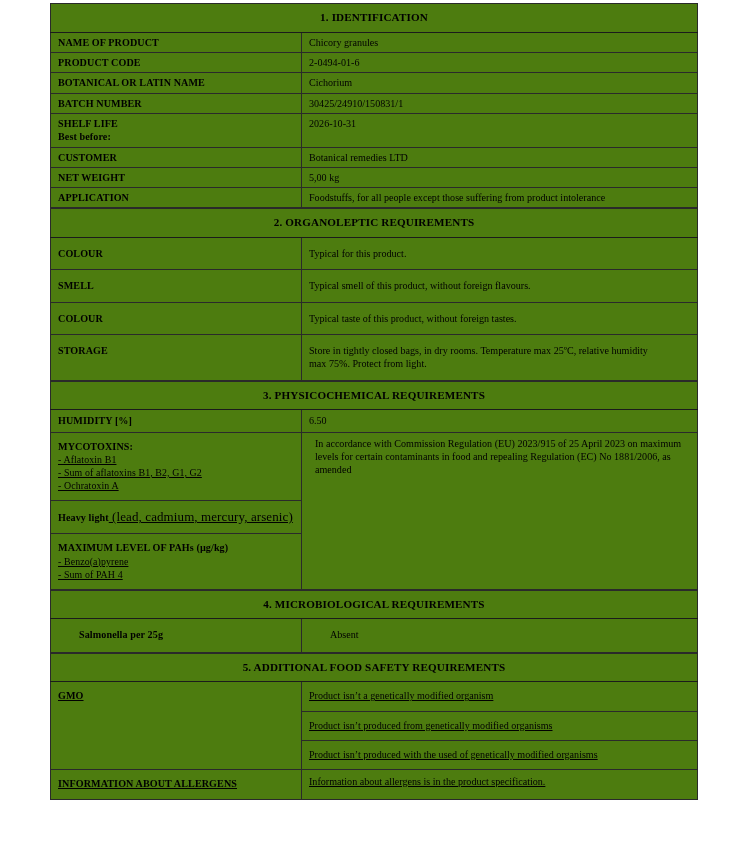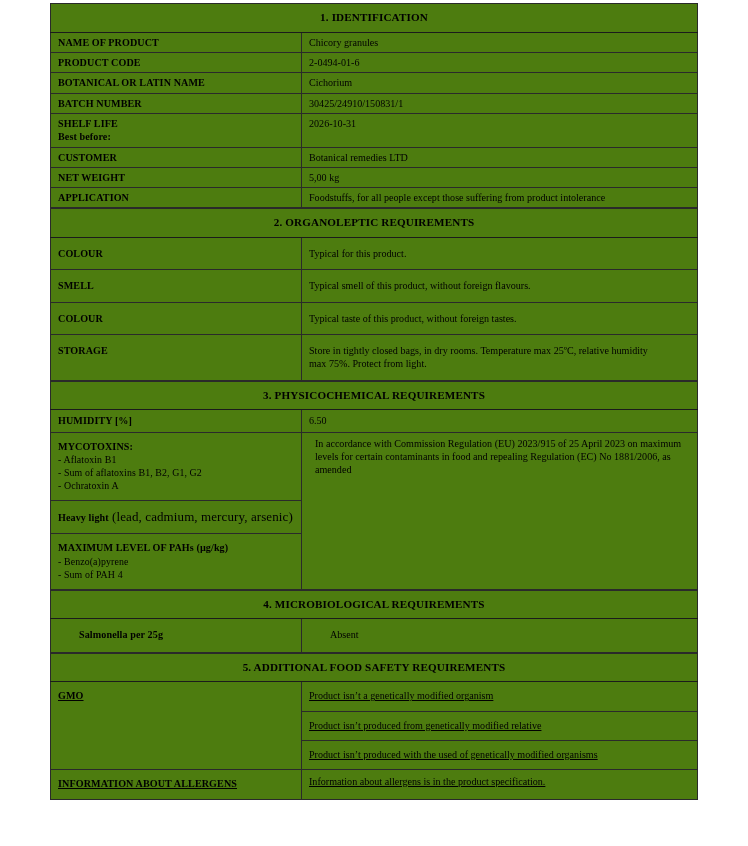--- a/index.html
+++ b/index.html
@@ -79,20 +79,21 @@
     line-height: 1.45;
   }
   .two-line { line-height: 1.45; }
   .sub-line { display: block; }
   .lbl-sub {
     font-weight: bold;
     display: block;
   }
   .lbl-reg {
     font-weight: normal;
+    text-decoration: underline;
   }
 </style>
 </head>
 <body>
 
 <div class="page">
   <div class="doc-body">
 
     <table class="spec t1">
       <colgroup>
@@ -227,21 +228,21 @@
         </colgroup>
       <tbody>
         <tr class="section-head">
           <td colspan="2">5. ADDITIONAL FOOD SAFETY REQUIREMENTS</td>
         </tr>
         <tr>
           <td class="lbl" rowspan="3">GMO</td>
           <td class="val">Product isn’t a genetically modified organism</td>
         </tr>
         <tr>
-          <td class="val">Product isn’t produced from genetically modified relative</td>
+          <td class="val">Product isn’t produced from genetically modified organisms</td>
         </tr>
         <tr>
           <td class="val">Product isn’t produced with the used of genetically modified organisms</td>
         </tr>
         <tr>
           <td class="lbl" rowspan="2">INFORMATION ABOUT  ALLERGENS</td>
           <td class="val" style="padding-top:5px;padding-bottom:5px;">Information about allergens is in the product specification.</td>
         </tr>
 
       </tbody>

